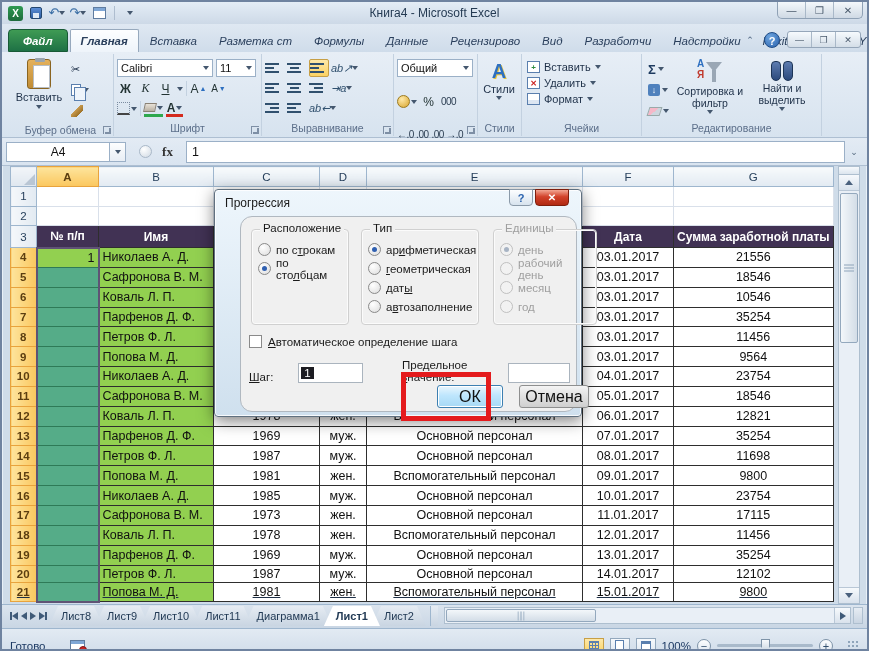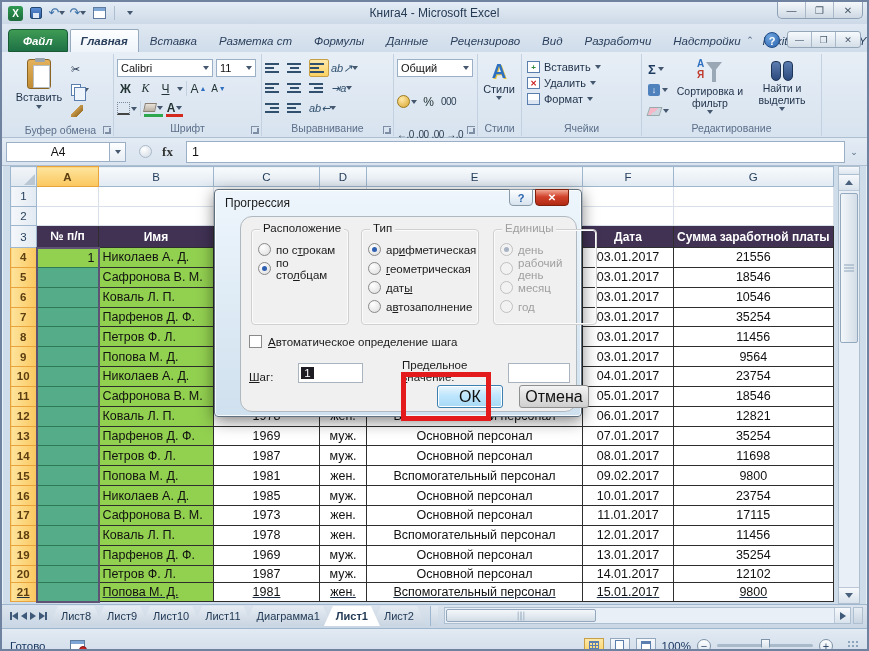--- a/index.html
+++ b/index.html
@@ -706,21 +706,21 @@
             <td class="dc">08.01.2017</td>
             <td class="dc">11698</td>
           </tr>
           <tr style="height: 19.85px;">
             <td class="gs g">15</td>
             <td class="ac"></td>
             <td class="nameC">Попова М. Д.</td>
             <td class="dc">1981</td>
             <td class="dc">жен.</td>
             <td class="dc">Вспомогательный персонал</td>
-            <td class="dc">09.02.2017</td>
+            <td class="dc">09.01.2017</td>
             <td class="dc">9800</td>
           </tr>
           <tr style="height: 19.85px;">
             <td class="gs g">16</td>
             <td class="ac"></td>
             <td class="nameC">Николаев А. Д.</td>
             <td class="dc">1985</td>
             <td class="dc">муж.</td>
             <td class="dc">Основной персонал</td>
             <td class="dc">10.01.2017</td>

